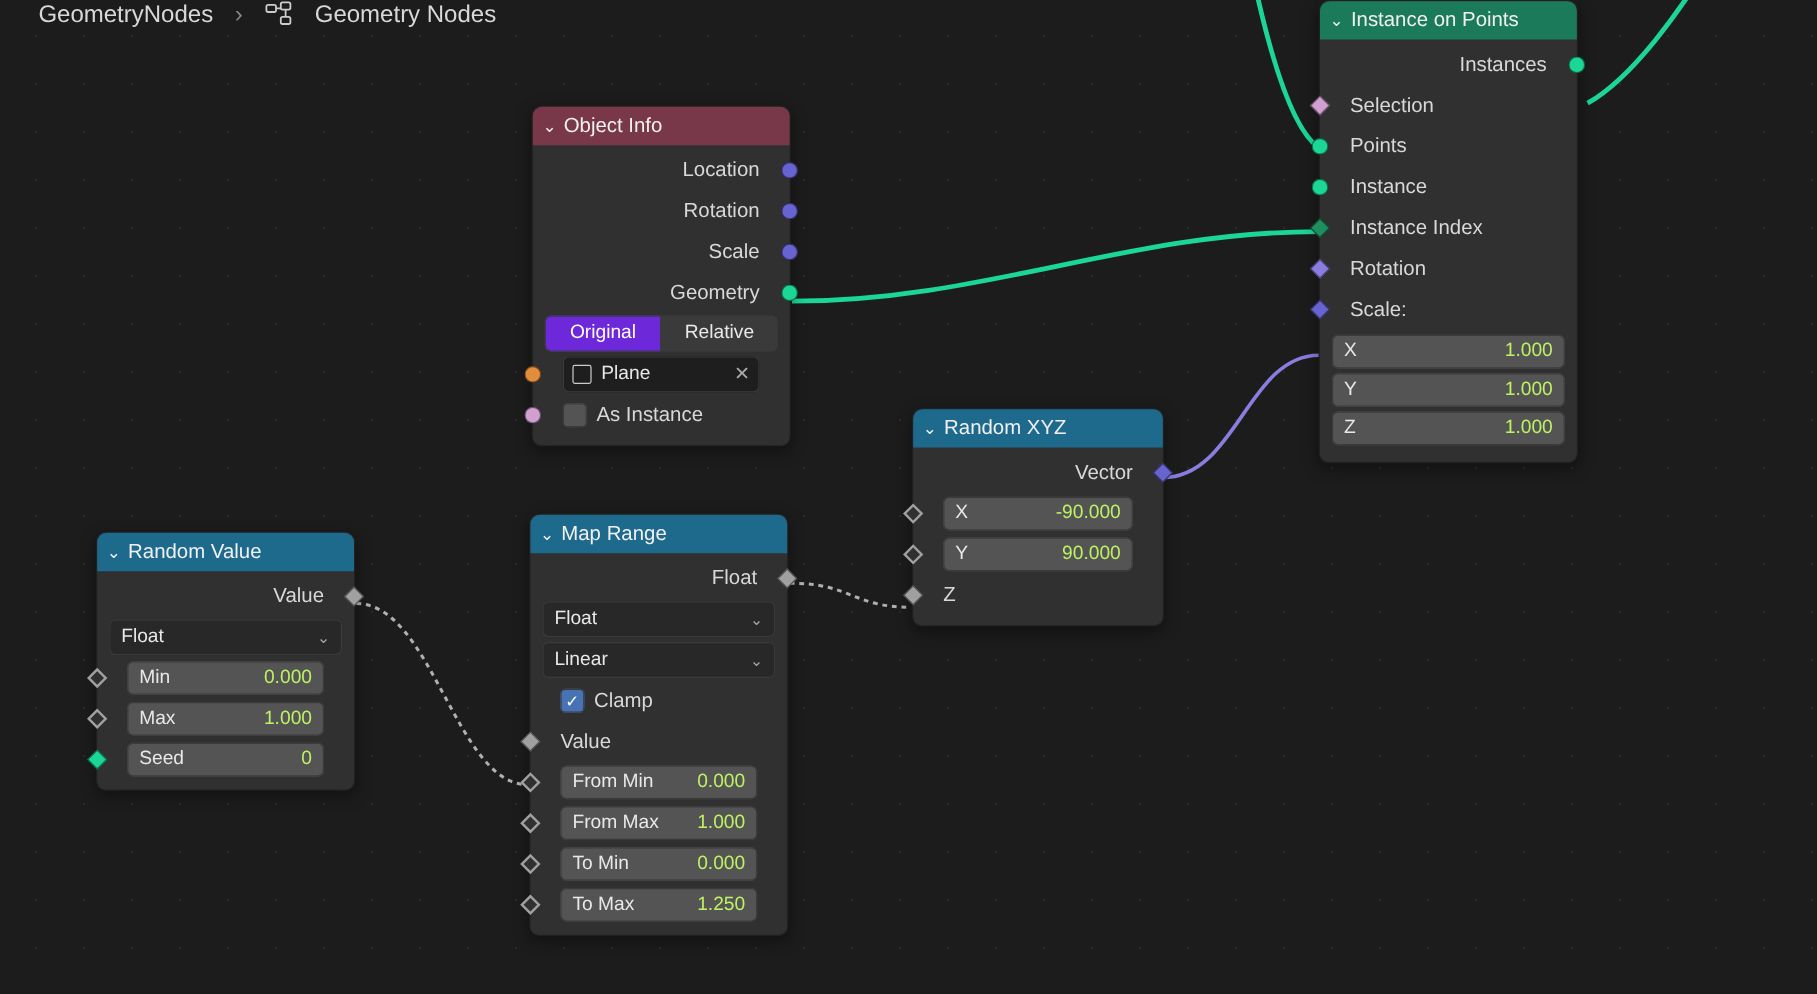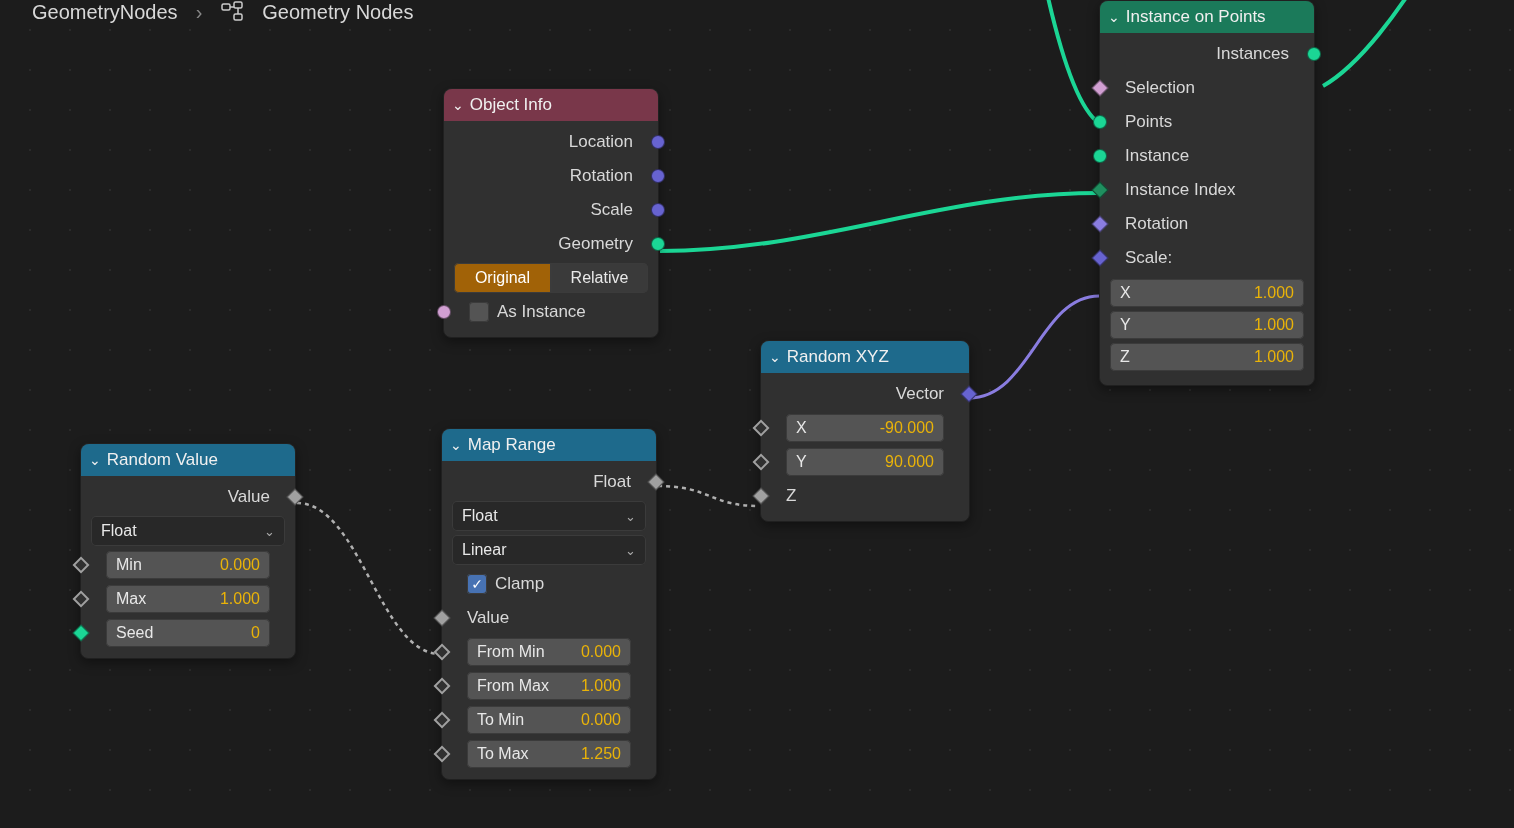--- a/index.html
+++ b/index.html
@@ -90,38 +90,38 @@
   .c-float  { background:#a0a0a0; }
   .c-rot    { background:#8a7de0; }
   
   .field {
     flex:1; background:#545454; border-radius:5px;
     height:28px; display:flex; align-items:center; justify-content:space-between;
     padding:0 10px; color:#e8e8e8; font-size:16px;
     box-shadow: inset 0 0 0 1px #3b3b3b;
   }
   .field .fname { color:#e8e8e8; }
-  .field .fval { color:#eab308; }
+  .field .fval { color:#bef264; }
   .dropdown {
     flex:1; background:#282828; border-radius:5px;
     height:30px; display:flex; align-items:center; justify-content:space-between;
     padding:0 10px; color:#e8e8e8; font-size:16px;
     box-shadow: inset 0 0 0 1px #3b3b3b;
   }
   .dropdown .dd-chev { color:#aaa; font-size:13px;}
   
   .toggle-group {
     display:flex; gap:0; flex:1;
   }
   .toggle-btn {
     flex:1; height:30px; display:flex; align-items:center; justify-content:center;
     background:#545454; color:#e8e8e8; font-size:16px;
     box-shadow: inset 0 0 0 1px #3b3b3b;
   }
-  .toggle-btn.active { background:#a16207; color:#fff;}
+  .toggle-btn.active { background:#6d28d9; color:#fff;}
   .toggle-btn:first-child { border-top-left-radius:5px; border-bottom-left-radius:5px;}
   .toggle-btn:last-child  { border-top-right-radius:5px; border-bottom-right-radius:5px; background:#3a3a3a;}
   
   .objfield {
     flex:1; background:#1e1e1e; border-radius:5px;
     height:30px; display:flex; align-items:center; gap:8px;
     padding:0 8px; color:#e8e8e8; font-size:16px;
     box-shadow: inset 0 0 0 1px #3b3b3b;
   }
   .objfield .x { margin-left:auto; color:#aaa; cursor:pointer;}
@@ -253,20 +253,28 @@
       <span class="lbl">Geometry</span>
       <span class="sock out circle c-geom"></span>
     </div>
     <div class="row" style="padding:4px 10px;">
       <div class="toggle-group">
         <div class="toggle-btn active">Original</div>
         <div class="toggle-btn">Relative</div>
       </div>
     </div>
     <div class="row left">
+      <span class="sock in circle c-obj"></span>
+      <div class="objfield">
+        <span class="mesh-icon"></span>
+        <span>Plane</span>
+        <span class="x">✕</span>
+      </div>
+    </div>
+    <div class="row left">
       <span class="sock in circle c-bool"></span>
       <span class="cbx unchecked"></span>
       <span class="lbl">As Instance</span>
     </div>
   </div>
 </div>
 
 <div class="node" style="left:760px; top:340px; width:210px;">
   <div class="node-header hdr-blue">
     <span class="chev">⌄</span>

